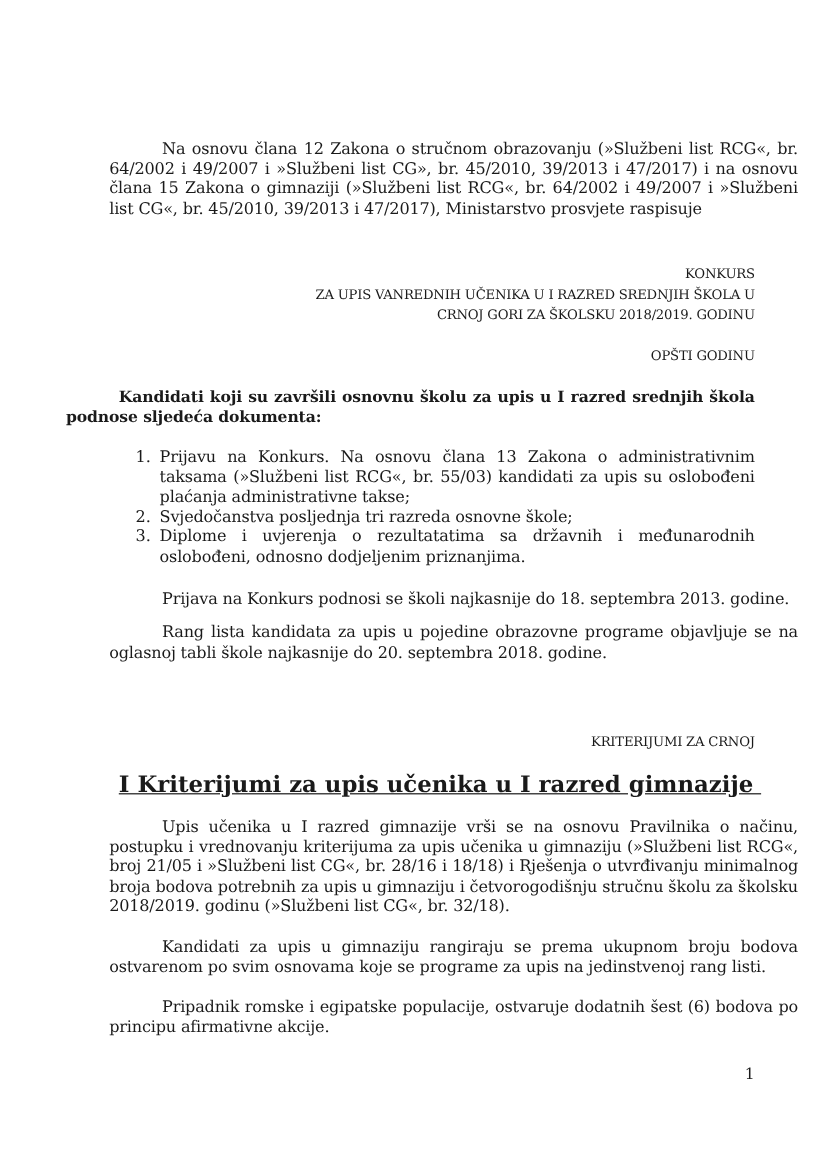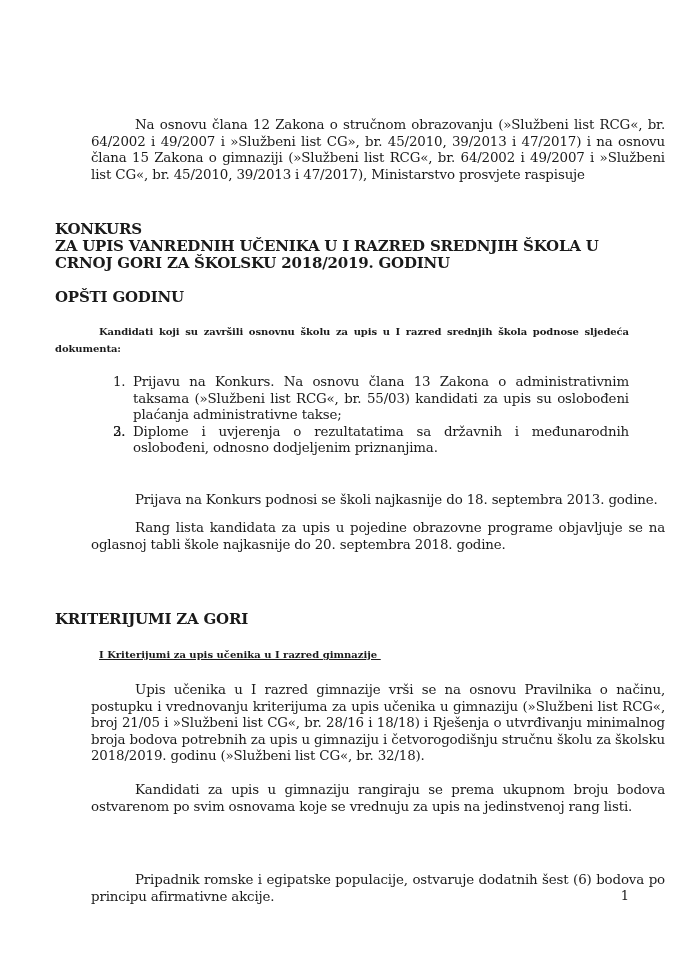--- a/index.html
+++ b/index.html
@@ -10,37 +10,37 @@
   }
   .page { position: absolute; left: 55px; top: 0; width: 574px; }
   .p {
     position: absolute; left: 0; width: 574px;
     font-size: 13.4px; line-height: 16.6px;
     text-align: justify; text-indent: 44px;
     letter-spacing: -0.15px;
     margin-left: 36px;
   }
   .title {
-    position: absolute; left: 0; width: 574px; text-align: left;
-    font-weight: bold; font-size: 15px; line-height: 16.6px;
+    position: absolute; left: 0; width: 574px; text-align: right;
+    font-weight: normal; font-size: 11px; line-height: 16.6px;
     letter-spacing: -0.2px;
   }
   .bold-intro {
     position: absolute; left: 0; width: 574px; font-weight: bold;
-    font-size: 10px; line-height: 17px; text-align: justify; text-indent: 44px;
+    font-size: 13px; line-height: 17px; text-align: justify; text-indent: 44px;
     letter-spacing: -0.1px;
   }
   .list { position: absolute; left: 58px; width: 516px; margin: 0; padding: 0; list-style: none; }
   .list li {
     position: relative; padding-left: 20px;
     font-size: 13.4px; line-height: 16.6px; text-align: justify; letter-spacing: -0.15px;
   }
   .list li .num { position: absolute; left: 0; top: 0; }
   .subhead {
-    position: absolute; left: 44px; font-weight: bold; font-size: 10px;
+    position: absolute; left: 44px; font-weight: bold; font-size: 19px;
     line-height: 17px; text-decoration: underline; white-space: pre;
   }
   .pagenum { position: absolute; right: 50px; top: 888px; font-size: 13px; }
 </style>
 </head>
 <body>
 
 <div class="page">
 
   <div class="p" style="top:117px;">Na osnovu člana 12 Zakona o stručnom obrazovanju (»Službeni list RCG«, br. 64/2002 i 49/2007 i »Službeni list CG», br. 45/2010, 39/2013 i 47/2017) i na osnovu člana 15 Zakona o gimnaziji (»Službeni list RCG«, br. 64/2002 i 49/2007 i »Službeni list CG«, br. 45/2010, 39/2013 i 47/2017), Ministarstvo prosvjete raspisuje</div>
@@ -53,36 +53,37 @@
 
   <div class="bold-intro" style="top:323px;">Kandidati koji su završili osnovnu školu za upis u I razred srednjih škola podnose sljedeća dokumenta:</div>
 
   <ul class="list" style="top:374px;">
     <li>
       <span class="num">1.</span>
       <span>Prijavu na Konkurs. Na osnovu člana 13 Zakona o administrativnim taksama (»Službeni list RCG«, br. 55/03) kandidati za upis su oslobođeni plaćanja administrativne takse;</span>
     </li>
     <li>
       <span class="num">2.</span>
+      <span>Svjedočanstva posljednja tri razreda osnovne škole;</span>
     </li>
     <li>
       <span class="num">3.</span>
       <span>Diplome i uvjerenja o rezultatatima sa državnih i međunarodnih oslobođeni, odnosno dodjeljenim priznanjima.</span>
     </li>
   </ul>
 
   <div class="p" style="top:492px;">Prijava na Konkurs podnosi se školi najkasnije do 18. septembra 2013. godine.</div>
 
   <div class="p" style="top:520px;">Rang lista kandidata za upis u pojedine obrazovne programe objavljuje se na oglasnoj tabli škole najkasnije do 20. septembra 2018. godine.</div>
 
-  <div class="title" style="top:611px;">KRITERIJUMI ZA GORI</div>
+  <div class="title" style="top:611px;">KRITERIJUMI ZA CRNOJ</div>
 
   <div class="subhead" style="top:646px;">I Kriterijumi za upis učenika u I razred gimnazije </div>
 
   <div class="p" style="top:682px;">Upis učenika u I razred gimnazije vrši se na osnovu Pravilnika o načinu, postupku i vrednovanju kriterijuma za upis učenika u gimnaziju (»Službeni list RCG«, broj 21/05 i »Službeni list CG«, br. 28/16 i 18/18) i Rješenja o utvrđivanju minimalnog broja bodova potrebnih za upis u gimnaziju i četvorogodišnju stručnu školu za školsku 2018/2019. godinu (»Službeni list CG«, br. 32/18).</div>
 
-  <div class="p" style="top:782px;">Kandidati za upis u gimnaziju rangiraju se prema ukupnom broju bodova ostvarenom po svim osnovama koje se vrednuju za upis na jedinstvenoj rang listi.</div>
+  <div class="p" style="top:782px;">Kandidati za upis u gimnaziju rangiraju se prema ukupnom broju bodova ostvarenom po svim osnovama koje se programe za upis na jedinstvenoj rang listi.</div>
 
-  <div class="p" style="top:872px;">Pripadnik romske i egipatske populacije, ostvaruje dodatnih šest (6) bodova po principu afirmativne akcije.</div>
+  <div class="p" style="top:832px;">Pripadnik romske i egipatske populacije, ostvaruje dodatnih šest (6) bodova po principu afirmativne akcije.</div>
 
 </div>
 
 <div class="pagenum">1</div>
 
 </body></html>

